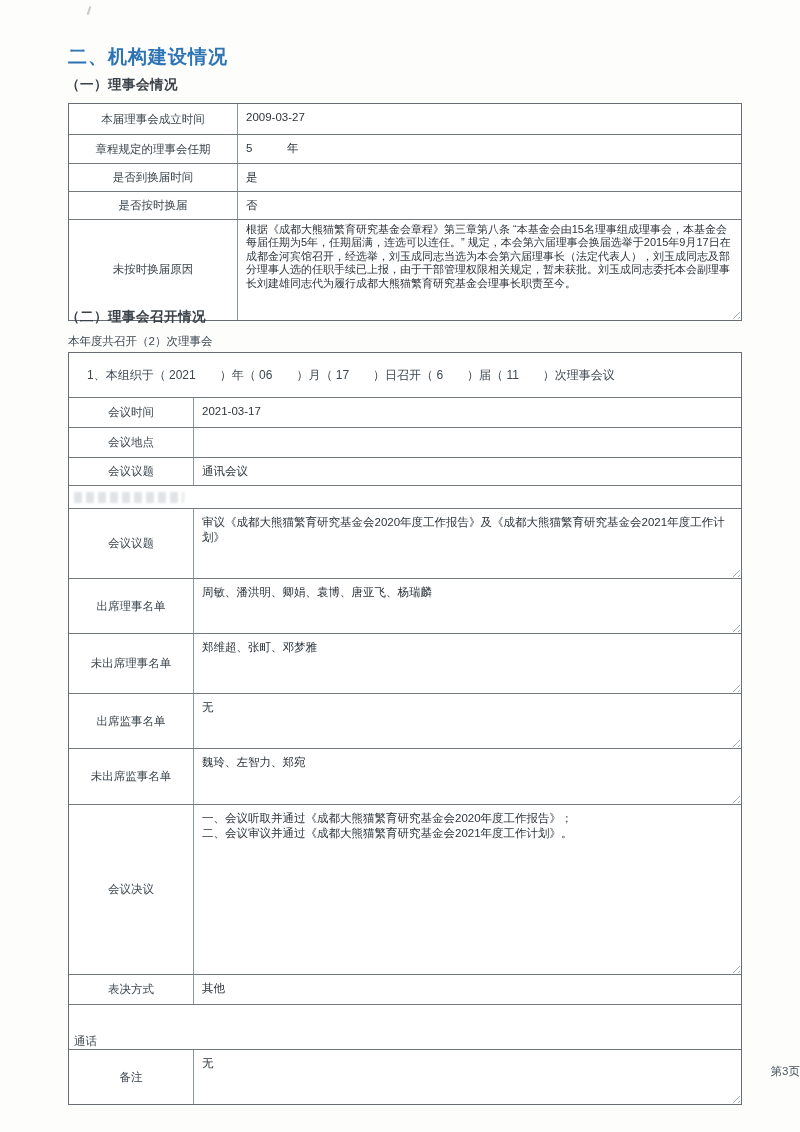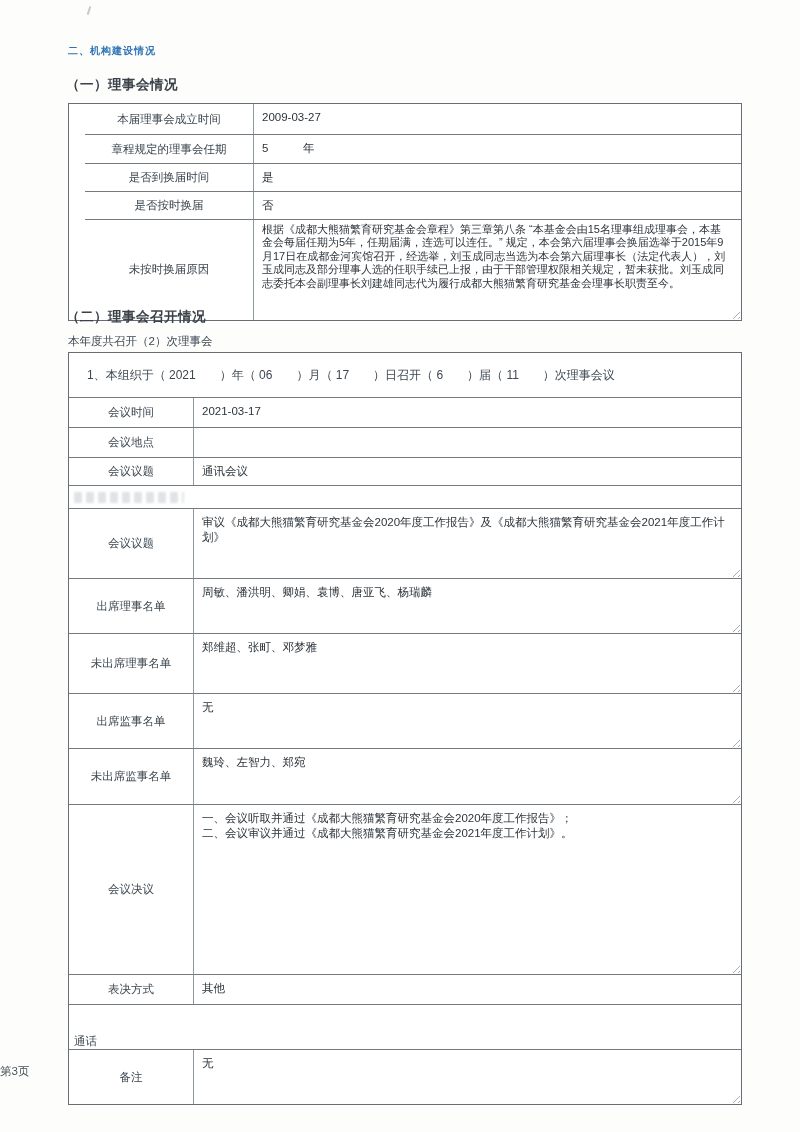--- a/index.html
+++ b/index.html
@@ -3,21 +3,21 @@
 <meta charset="utf-8">
 <style>
   * { margin:0; padding:0; box-sizing:border-box; }
   html,body { background:#e9e9e9; }
   .page {
     position:relative; width:800px; height:1132px; margin:0 auto;
     background:#fdfdfc; overflow:hidden;
     font-family:"Liberation Sans","DejaVu Sans",sans-serif;
     color:#2c343b;
   }
-  .h-main { position:absolute; left:68px; top:44px; font-size:10px; font-weight:bold; color:#2e74b5; letter-spacing:1px; }
+  .h-main { position:absolute; left:68px; top:44px; font-size:19px; font-weight:bold; color:#2e74b5; letter-spacing:1px; }
   .h-sub  { position:absolute; font-size:13.5px; font-weight:600; color:#3a4148; letter-spacing:0.5px; }
   .note   { position:absolute; left:68px; top:334px; font-size:11.5px; color:#3c4650; }
   .tbl {
     position:absolute; left:68px; width:674px;
     border:1px solid #676d72; background:#fff;
   }
   .row { display:flex; align-items:stretch; }
   .row + .row { border-top:1px solid #74797e; }
   .lbl {
     flex:0 0 auto; display:flex; align-items:center; justify-content:center;
@@ -41,33 +41,33 @@
   }
   .faint-smudge {
     position:absolute; left:5px; top:6px; width:110px; height:11px;
     opacity:.30; filter:blur(1px);
     background:repeating-linear-gradient(90deg,#9aa4ad 0 8px,transparent 8px 12px);
   }
   .artifact {
     position:absolute; left:88px; top:6px; width:2px; height:9px;
     background:#b8bdc1; transform:rotate(18deg); border-radius:1px; opacity:.8;
   }
-  .footer { position:absolute; left:0; top:1064px; width:800px; text-align:left; font-size:11.5px; color:#4a545e; }
+  .footer { position:absolute; left:0; top:1064px; width:800px; text-align:right; font-size:11.5px; color:#4a545e; }
 </style>
 </head>
 <body>
 
 <div class="page">
 
   <div class="artifact"></div>
 
   <div class="h-main">二、机构建设情况</div>
   <div class="h-sub" style="left:66px; top:76px;">（一）理事会情况</div>
 
-  <div class="tbl t1" style="top:103px;padding-left:16px;">
+  <div class="tbl t1" style="top:103px;">
     <div class="row" style="min-height:30px;">
       <div class="lbl">本届理事会成立时间</div>
       <div class="val">2009-03-27</div>
     </div>
     <div class="row" style="min-height:29px;">
       <div class="lbl">章程规定的理事会任期</div>
       <div class="val">5　　　年</div>
     </div>
     <div class="row" style="min-height:28px;">
       <div class="lbl">是否到换届时间</div>

